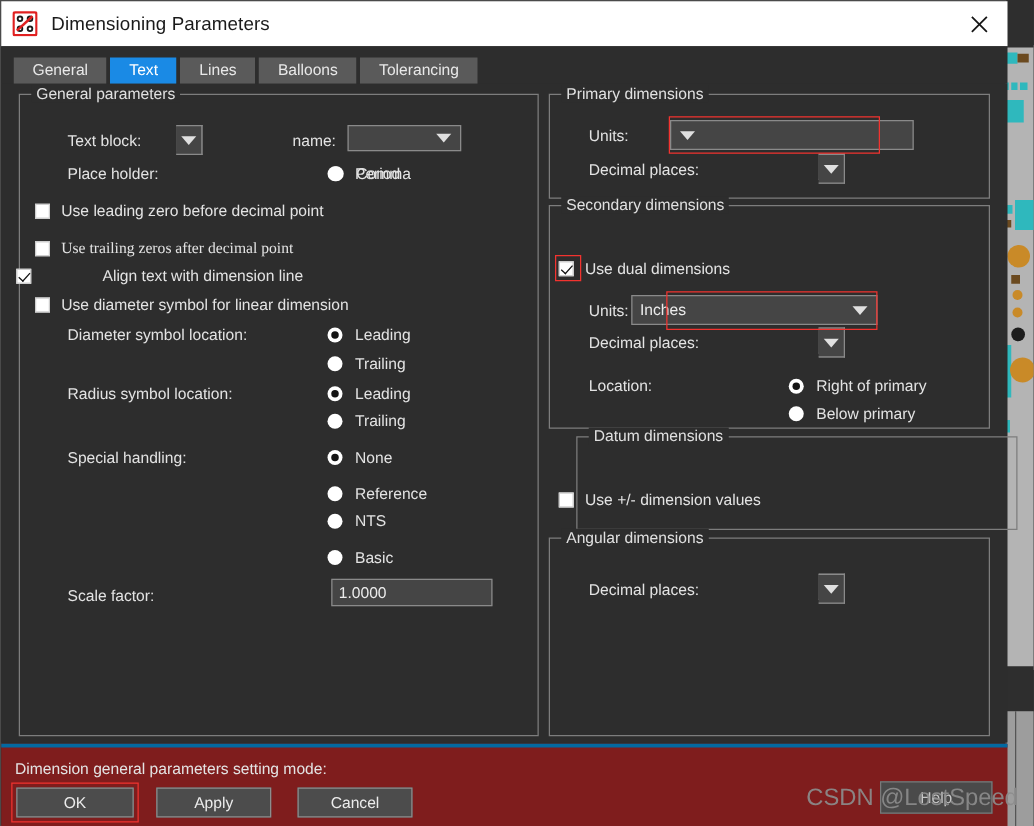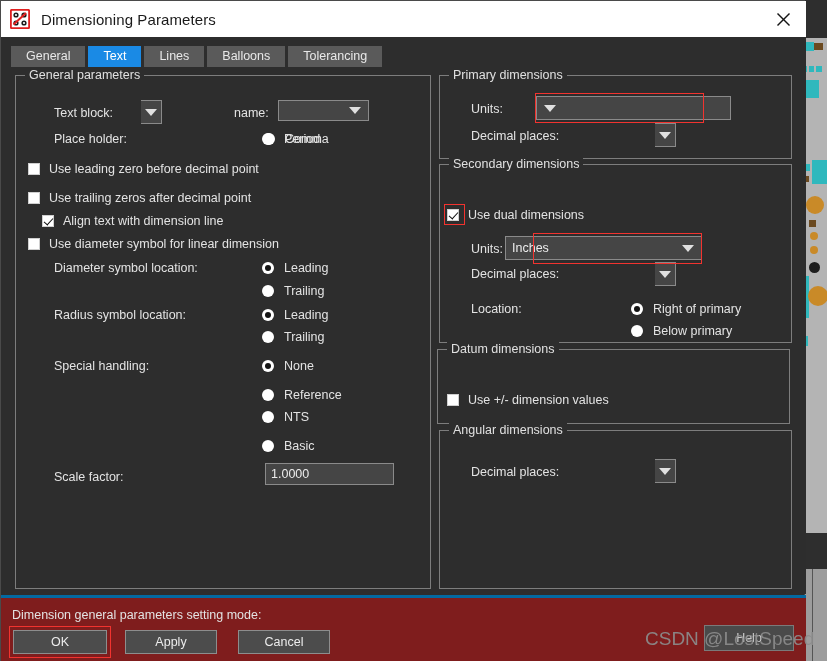--- a/index.html
+++ b/index.html
@@ -459,25 +459,25 @@
 
       <div class="rrow" style="left:262px;top:65px;">
         <span class="radio"></span>
         <span class="rl">Comma</span>
       </div>
 
       <div class="cbrow" style="left:27px;top:95px;">
         <span class="cbox"></span>
         <span class="cl">Use leading zero before decimal point</span>
       </div>
-      <div class="cbrow" style="left:27px;top:124px;">
+      <div class="cbrow" style="left:27px;top:124px;font-family:Liberation Serif, serif;">
         <span class="cbox"></span>
         <span class="cl">Use trailing zeros after decimal point</span>
       </div>
-      <div class="cbrow" style="left:41px;top:147px;">
+      <div class="cbrow" style="left:12px;top:147px;gap:48px;">
         <span class="cbox checked"></span>
         <span class="cl">Align text with dimension line</span>
       </div>
       <div class="cbrow" style="left:27px;top:170px;">
         <span class="cbox"></span>
         <span class="cl">Use diameter symbol for linear dimension</span>
       </div>
 
       <div class="lbl" style="left:53px;top:194px;">Diameter symbol location:</div>
       <div class="rrow" style="left:261px;top:194px;">
@@ -567,21 +567,21 @@
       <div class="lbl" style="left:470px;top:235px;">Location:</div>
       <div class="rrow" style="left:630px;top:235px;">
         <span class="radio on"></span>
         <span class="rl">Right of primary</span>
       </div>
       <div class="rrow" style="left:630px;top:257px;">
         <span class="radio"></span>
         <span class="rl">Below primary</span>
       </div>
 
-      <div class="group" style="left:436px;top:282px;width:353px;height:75px;text-decoration:underline;">
+      <div class="group" style="left:460px;top:282px;width:353px;height:75px;text-decoration:underline;">
         <div class="legend">Datum dimensions</div>
       </div>
       <div class="cbrow" style="left:446px;top:326px;">
         <span class="cbox"></span>
         <span class="cl">Use +/- dimension values</span>
       </div>
 
       <div class="group" style="left:438px;top:363px;width:353px;height:159px;">
         <div class="legend">Angular dimensions</div>
       </div>

